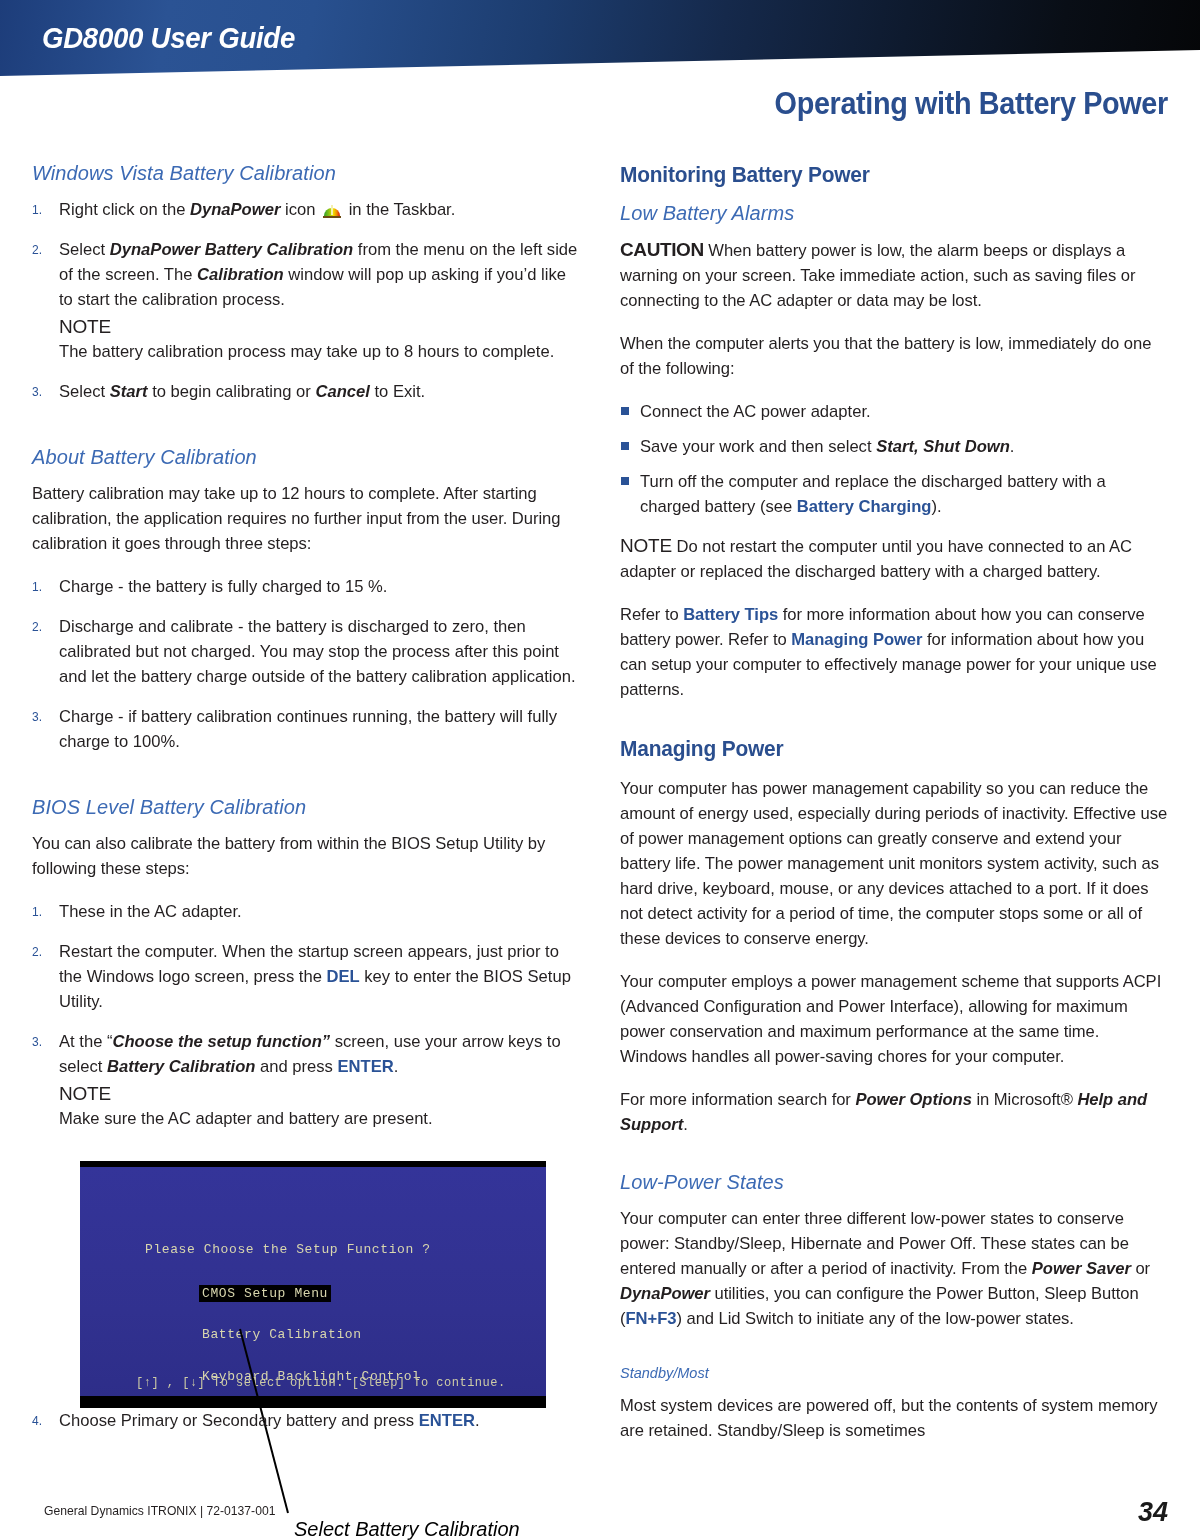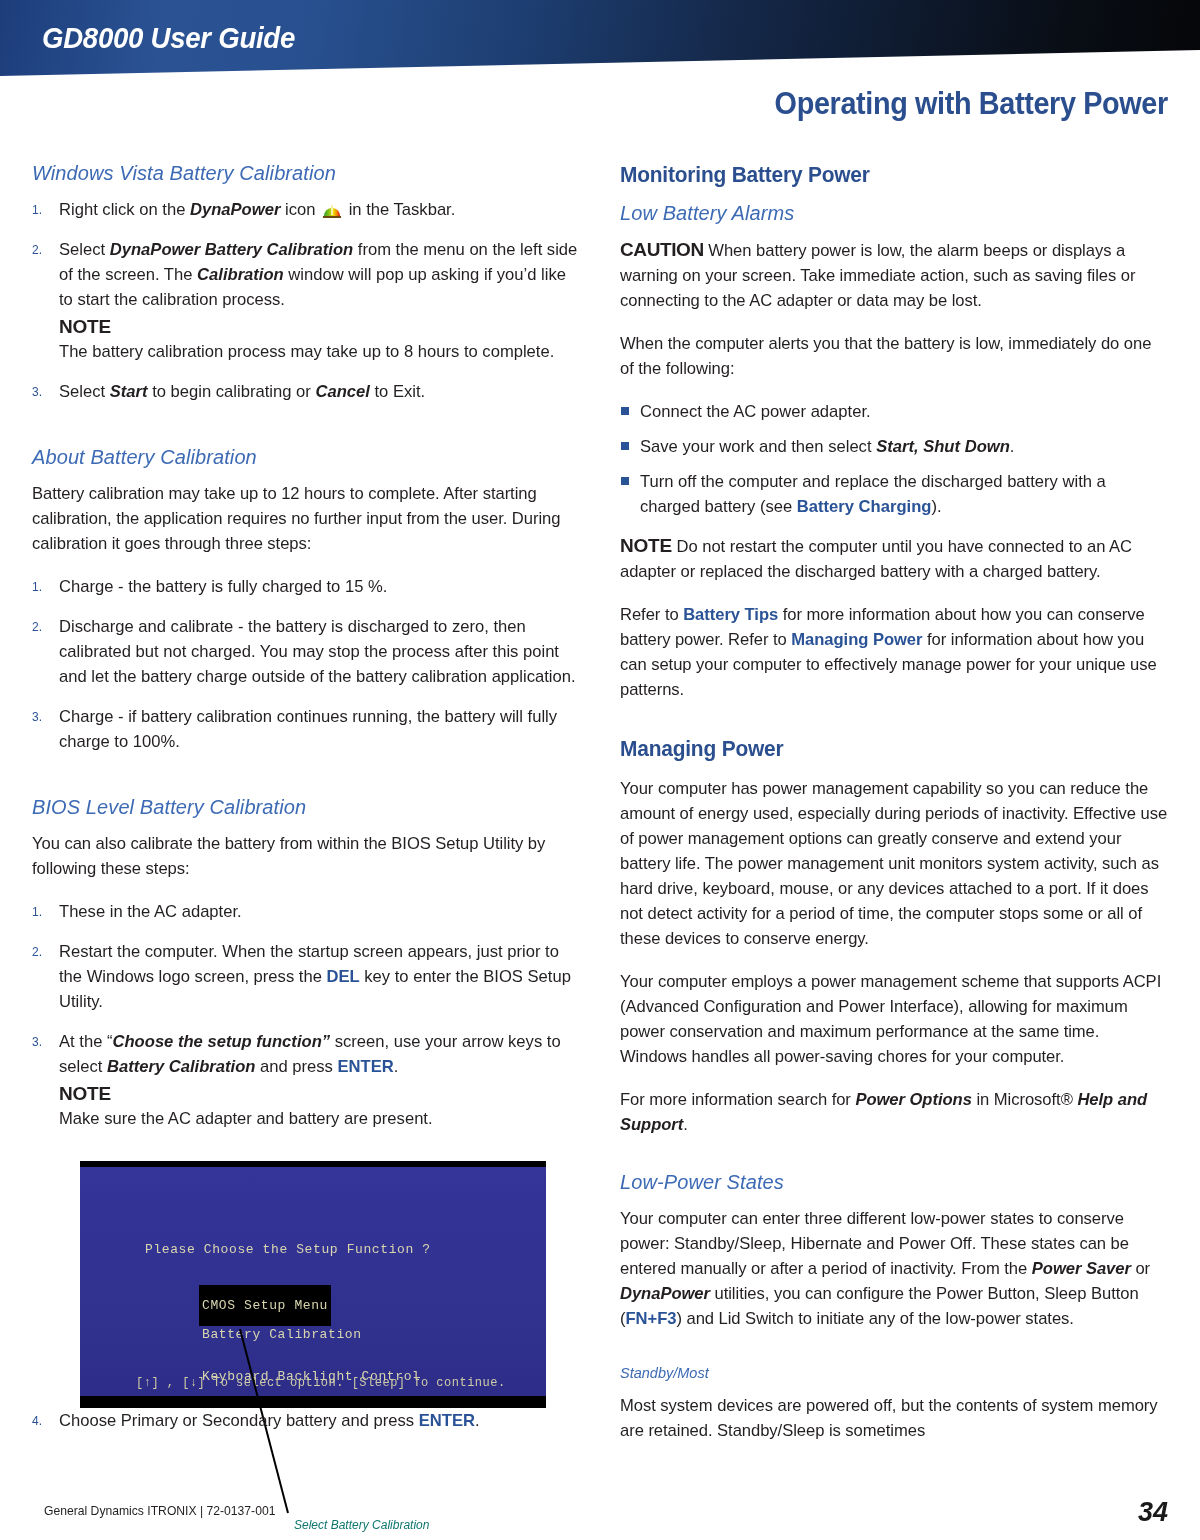--- a/index.html
+++ b/index.html
@@ -99,21 +99,21 @@
     font-size: 16.6px;
     line-height: 25px;
     margin: 0 0 18px 0;
     color: #231f20;
     letter-spacing: -0.05px;
   }
   p.body:last-child { margin-bottom: 0; }
   .bi { font-weight: bold; font-style: italic; }
   .blue { color: #2a5296; font-weight: bold; }
   .note-lbl {
-    font-weight: bold;
+    font-weight: normal;
     font-size: 19px;
     letter-spacing: -0.2px;
   }
   .caution-lbl {
     font-weight: bold;
     font-size: 19px;
     letter-spacing: -0.4px;
   }
 
   
@@ -187,21 +187,21 @@
     left: 122px;
     font-family: "Liberation Mono", "DejaVu Sans Mono", monospace;
     font-size: 13px;
     color: #d9d7ae;
     letter-spacing: 0.6px;
     white-space: nowrap;
   }
   .bios-opt.selected {
     background: #000000;
     color: #d9d7ae;
-    padding: 13px 3px;
+    padding: 1px 3px;
     left: 119px;
   }
   .bios-footer {
     position: absolute;
     left: 56px; bottom: 18px;
     font-family: "Liberation Mono", "DejaVu Sans Mono", monospace;
     font-size: 12px;
     color: #cfcda6;
     letter-spacing: 0.5px;
     white-space: nowrap;
@@ -215,23 +215,23 @@
   .leader {
     position: absolute;
     pointer-events: none;
     left: 0; top: 0;
     width: 466px; height: 420px;
     overflow: visible;
   }
   .bios-caption {
     position: absolute;
     left: 214px; top: 357px;
-    font-size: 12px;
-    font-style: italic;
-    color: #0f766e;
+    font-size: 20px;
+    font-style: italic;
+    color: #000000;
     white-space: nowrap;
   }
 
   
   .post-fig {
     margin: 62px 0 0 0;
   }
 
   
   .footer-left {

